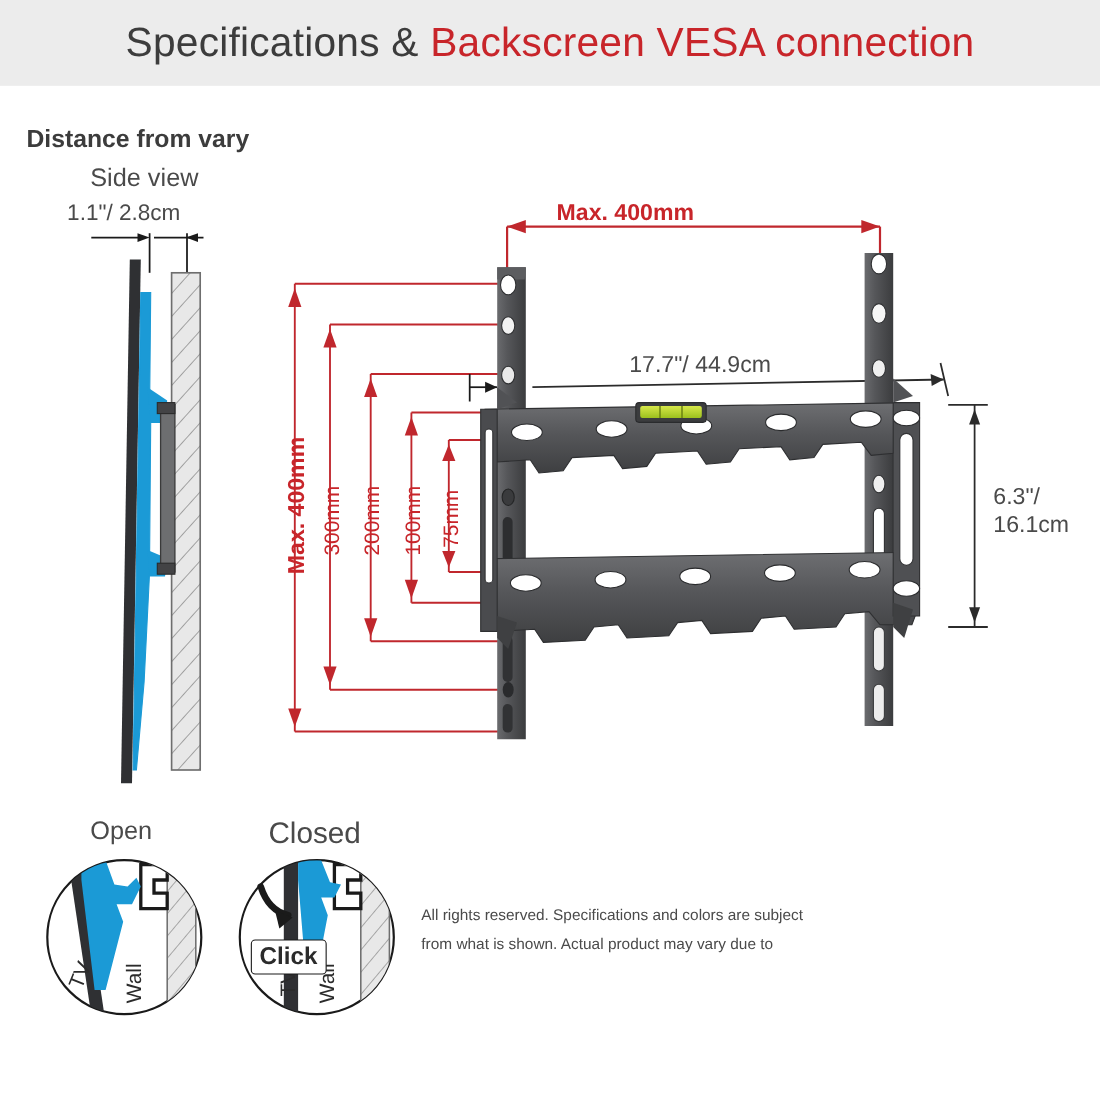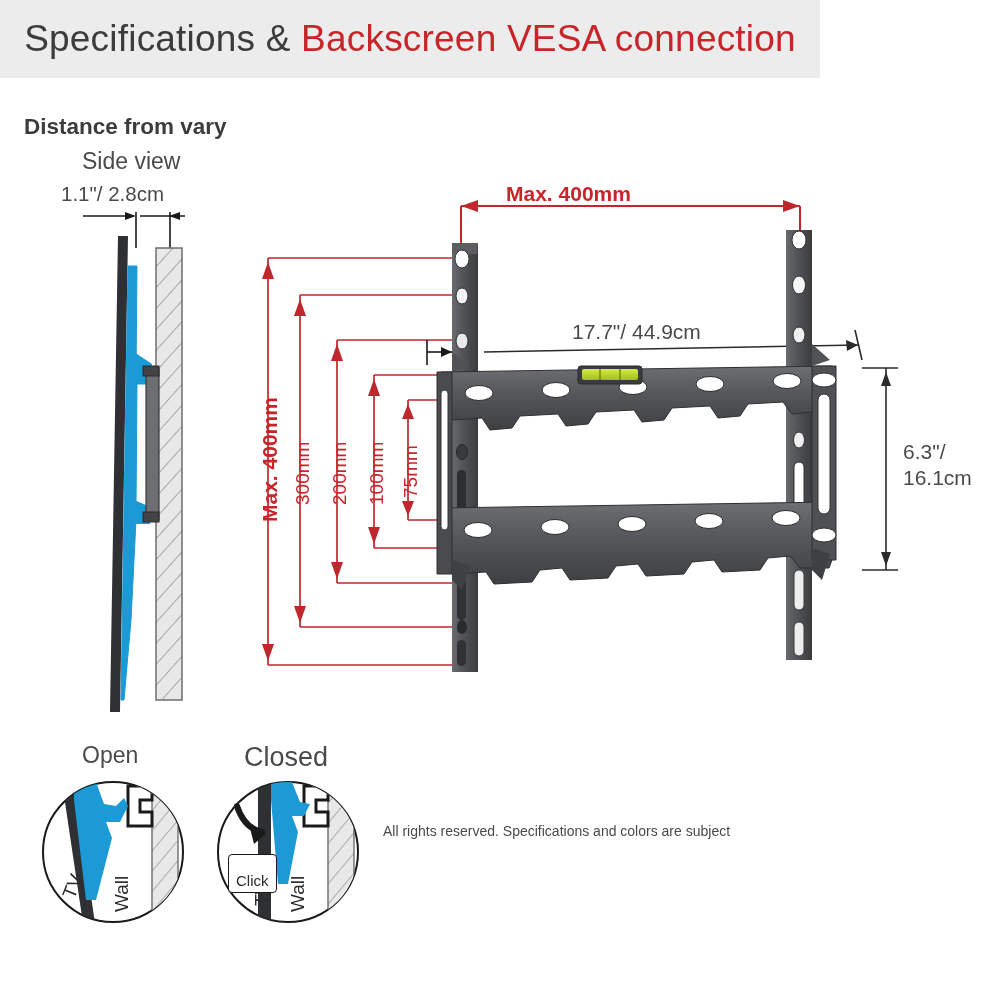--- a/index.html
+++ b/index.html
@@ -7,21 +7,21 @@
     width:1000px;height:1000px;
     background:#ffffff;
     font-family:"Liberation Sans", sans-serif;
     overflow:hidden;
     position:relative;
   }
   #stage{position:relative;width:1000px;height:1000px;}
 
   
   .header{
-    position:absolute;left:0;top:0;width:820px;height:78px;
+    position:absolute;left:0;top:0;width:1000px;height:78px;
     background:#ececec;
     display:flex;align-items:center;justify-content:center;
   }
   .header-text{
     font-size:37px;letter-spacing:.2px;white-space:nowrap;
     font-family:"Liberation Sans", sans-serif;
   }
   .h-dark{color:#3c3c3c;}
   .h-red{color:#c8252a;}
 
@@ -327,20 +327,21 @@
       <g>
         <path d="M237,806 Q244,828 262,832" fill="none" stroke="#1a1a1a" stroke-width="6" stroke-linecap="round"></path>
         <polygon points="266,834 250,828 254,844" fill="#1a1a1a"></polygon>
       </g>
       <text x="268" y="906" transform="rotate(-90 268 906)" font-family="Liberation Sans, sans-serif" font-size="19" fill="#2b2b2b">TV</text>
       <text x="304" y="912" transform="rotate(-90 304 912)" font-family="Liberation Sans, sans-serif" font-size="19" fill="#2b2b2b">Wall</text>
     </g>
   </svg>
 
   <div style="position:absolute;left:228px;top:854px;border:1.6px solid #1a1a1a;border-radius:4px;
-              background:#fff;padding:17px 7px 3px 7px;font-size:15px;color:#2b2b2b;
-              font-family:'Liberation Sans',sans-serif;">Click</div>
+              background:#fff;padding:1px 7px 3px 7px;font-size:22px;color:#2b2b2b;
+              font-family:'Liberation Sans',sans-serif;font-weight:bold;">Click</div>
 
   <div class="disclaimer">
     <span>All rights reserved. Specifications and colors are subject</span>
+    <span>from what is shown. Actual product may vary due to</span>
   </div>
 
 </div>
 
 </body></html>

